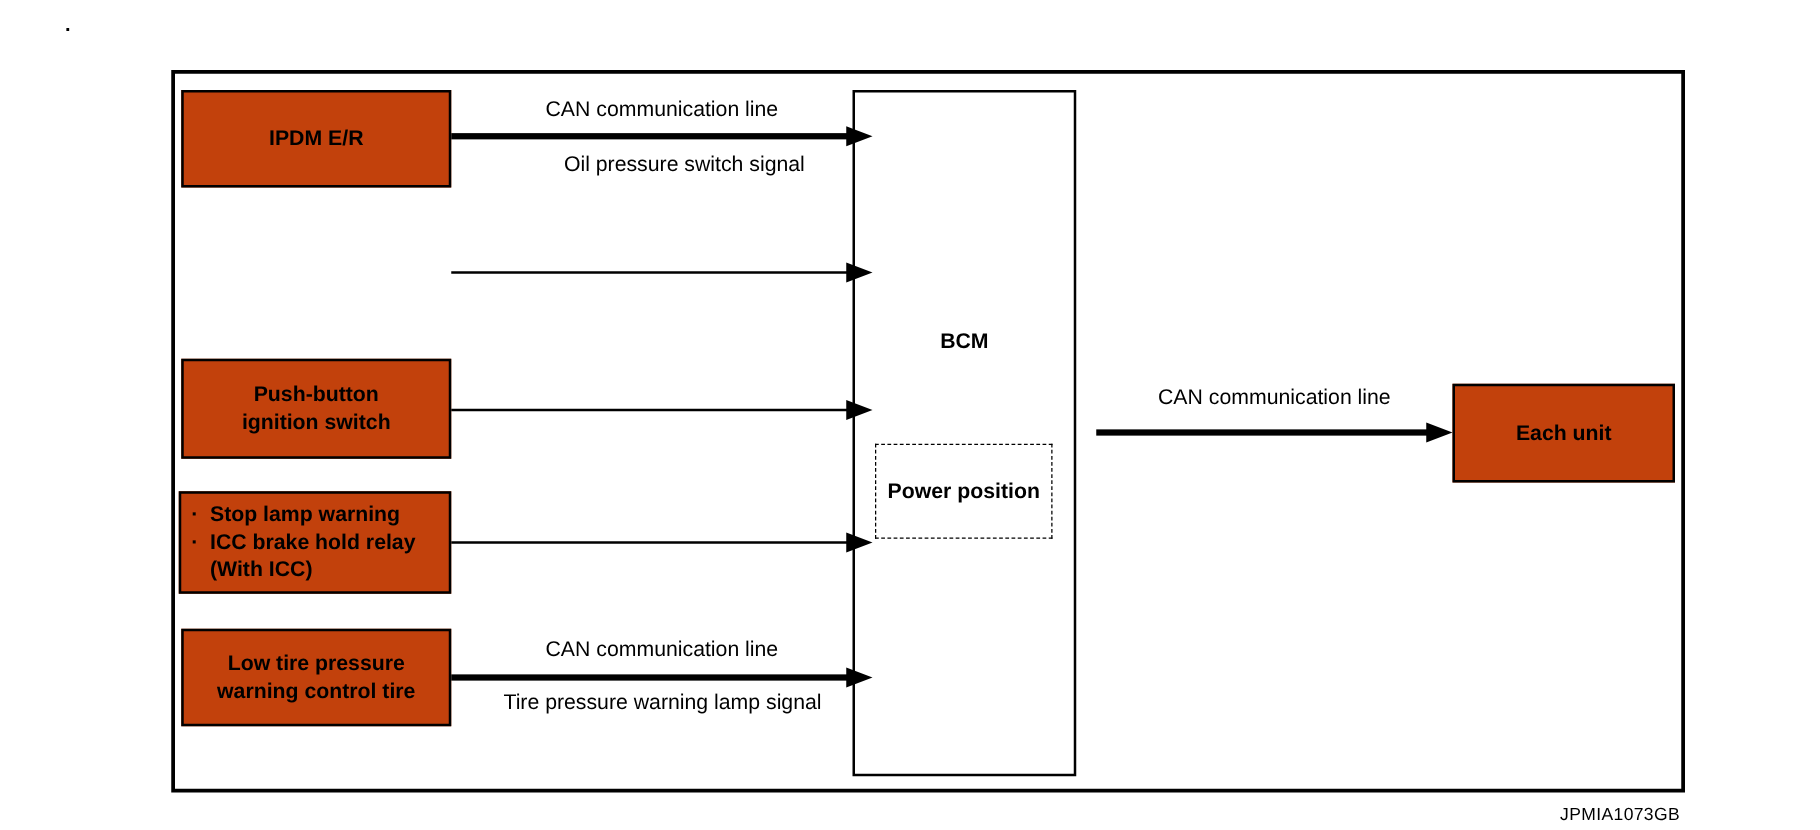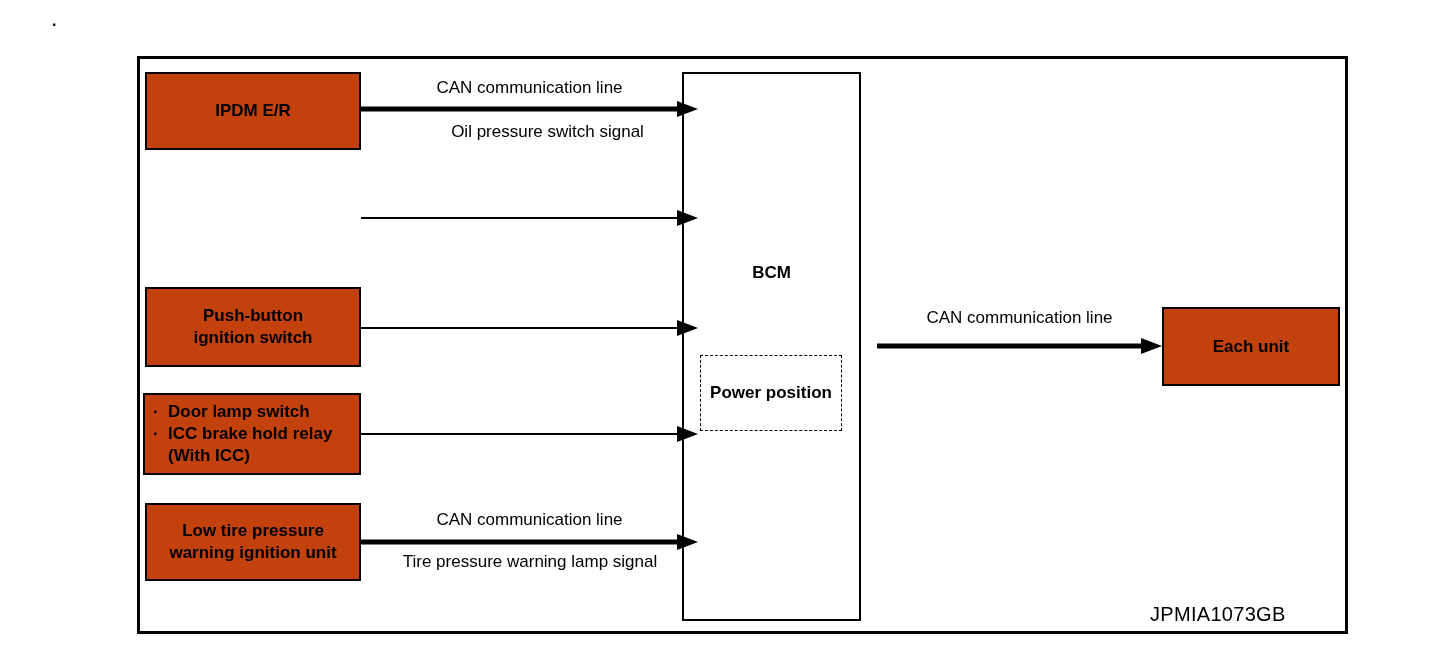--- a/index.html
+++ b/index.html
@@ -134,24 +134,24 @@
     white-space: nowrap;
   }
   .label-1a { left: 361px; top: 78px;  width: 337px; }
   .label-1b { left: 379px; top: 122px; width: 337px; }
   .label-5a { left: 361px; top: 510px; width: 337px; }
   .label-5b { left: 347px; top: 552px; width: 366px; }
   .label-6  { left: 877px; top: 308px; width: 285px; }
   .figure-code {
     position: absolute;
     left: 1150px;
-    top: 603px;
+    top: 643px;
     width: 194px;
-    text-align: left;
-    font-size: 20px;
+    text-align: right;
+    font-size: 14px;
     font-weight: normal;
     letter-spacing: 0.3px;
   }
 </style>
 </head>
 <body>
 
 <div class="canvas">
 
   <span class="corner-dot">.</span>
@@ -164,35 +164,35 @@
 
 
   <div class="node node-push">
     <div>Push-button</div>
     <div>ignition switch</div>
   </div>
 
   <div class="node node-stop">
     <div class="bullet-line">
       <span class="bullet-glyph">·</span>
-      <span>Door lamp switch</span>
+      <span>Stop lamp warning</span>
     </div>
     <div class="bullet-line">
       <span class="bullet-glyph">·</span>
       <span>ICC brake hold relay</span>
     </div>
     <div class="bullet-line">
       <span class="bullet-glyph"></span>
       <span>(With ICC)</span>
     </div>
   </div>
 
   <div class="node node-tire">
     <div>Low tire pressure</div>
-    <div>warning ignition unit</div>
+    <div>warning control tire</div>
   </div>
 
   <div class="node-bcm">
     <div class="bcm-label">BCM</div>
     <div class="power-box">
       <span>Power position</span>
     </div>
   </div>
 
   <div class="node node-each">

